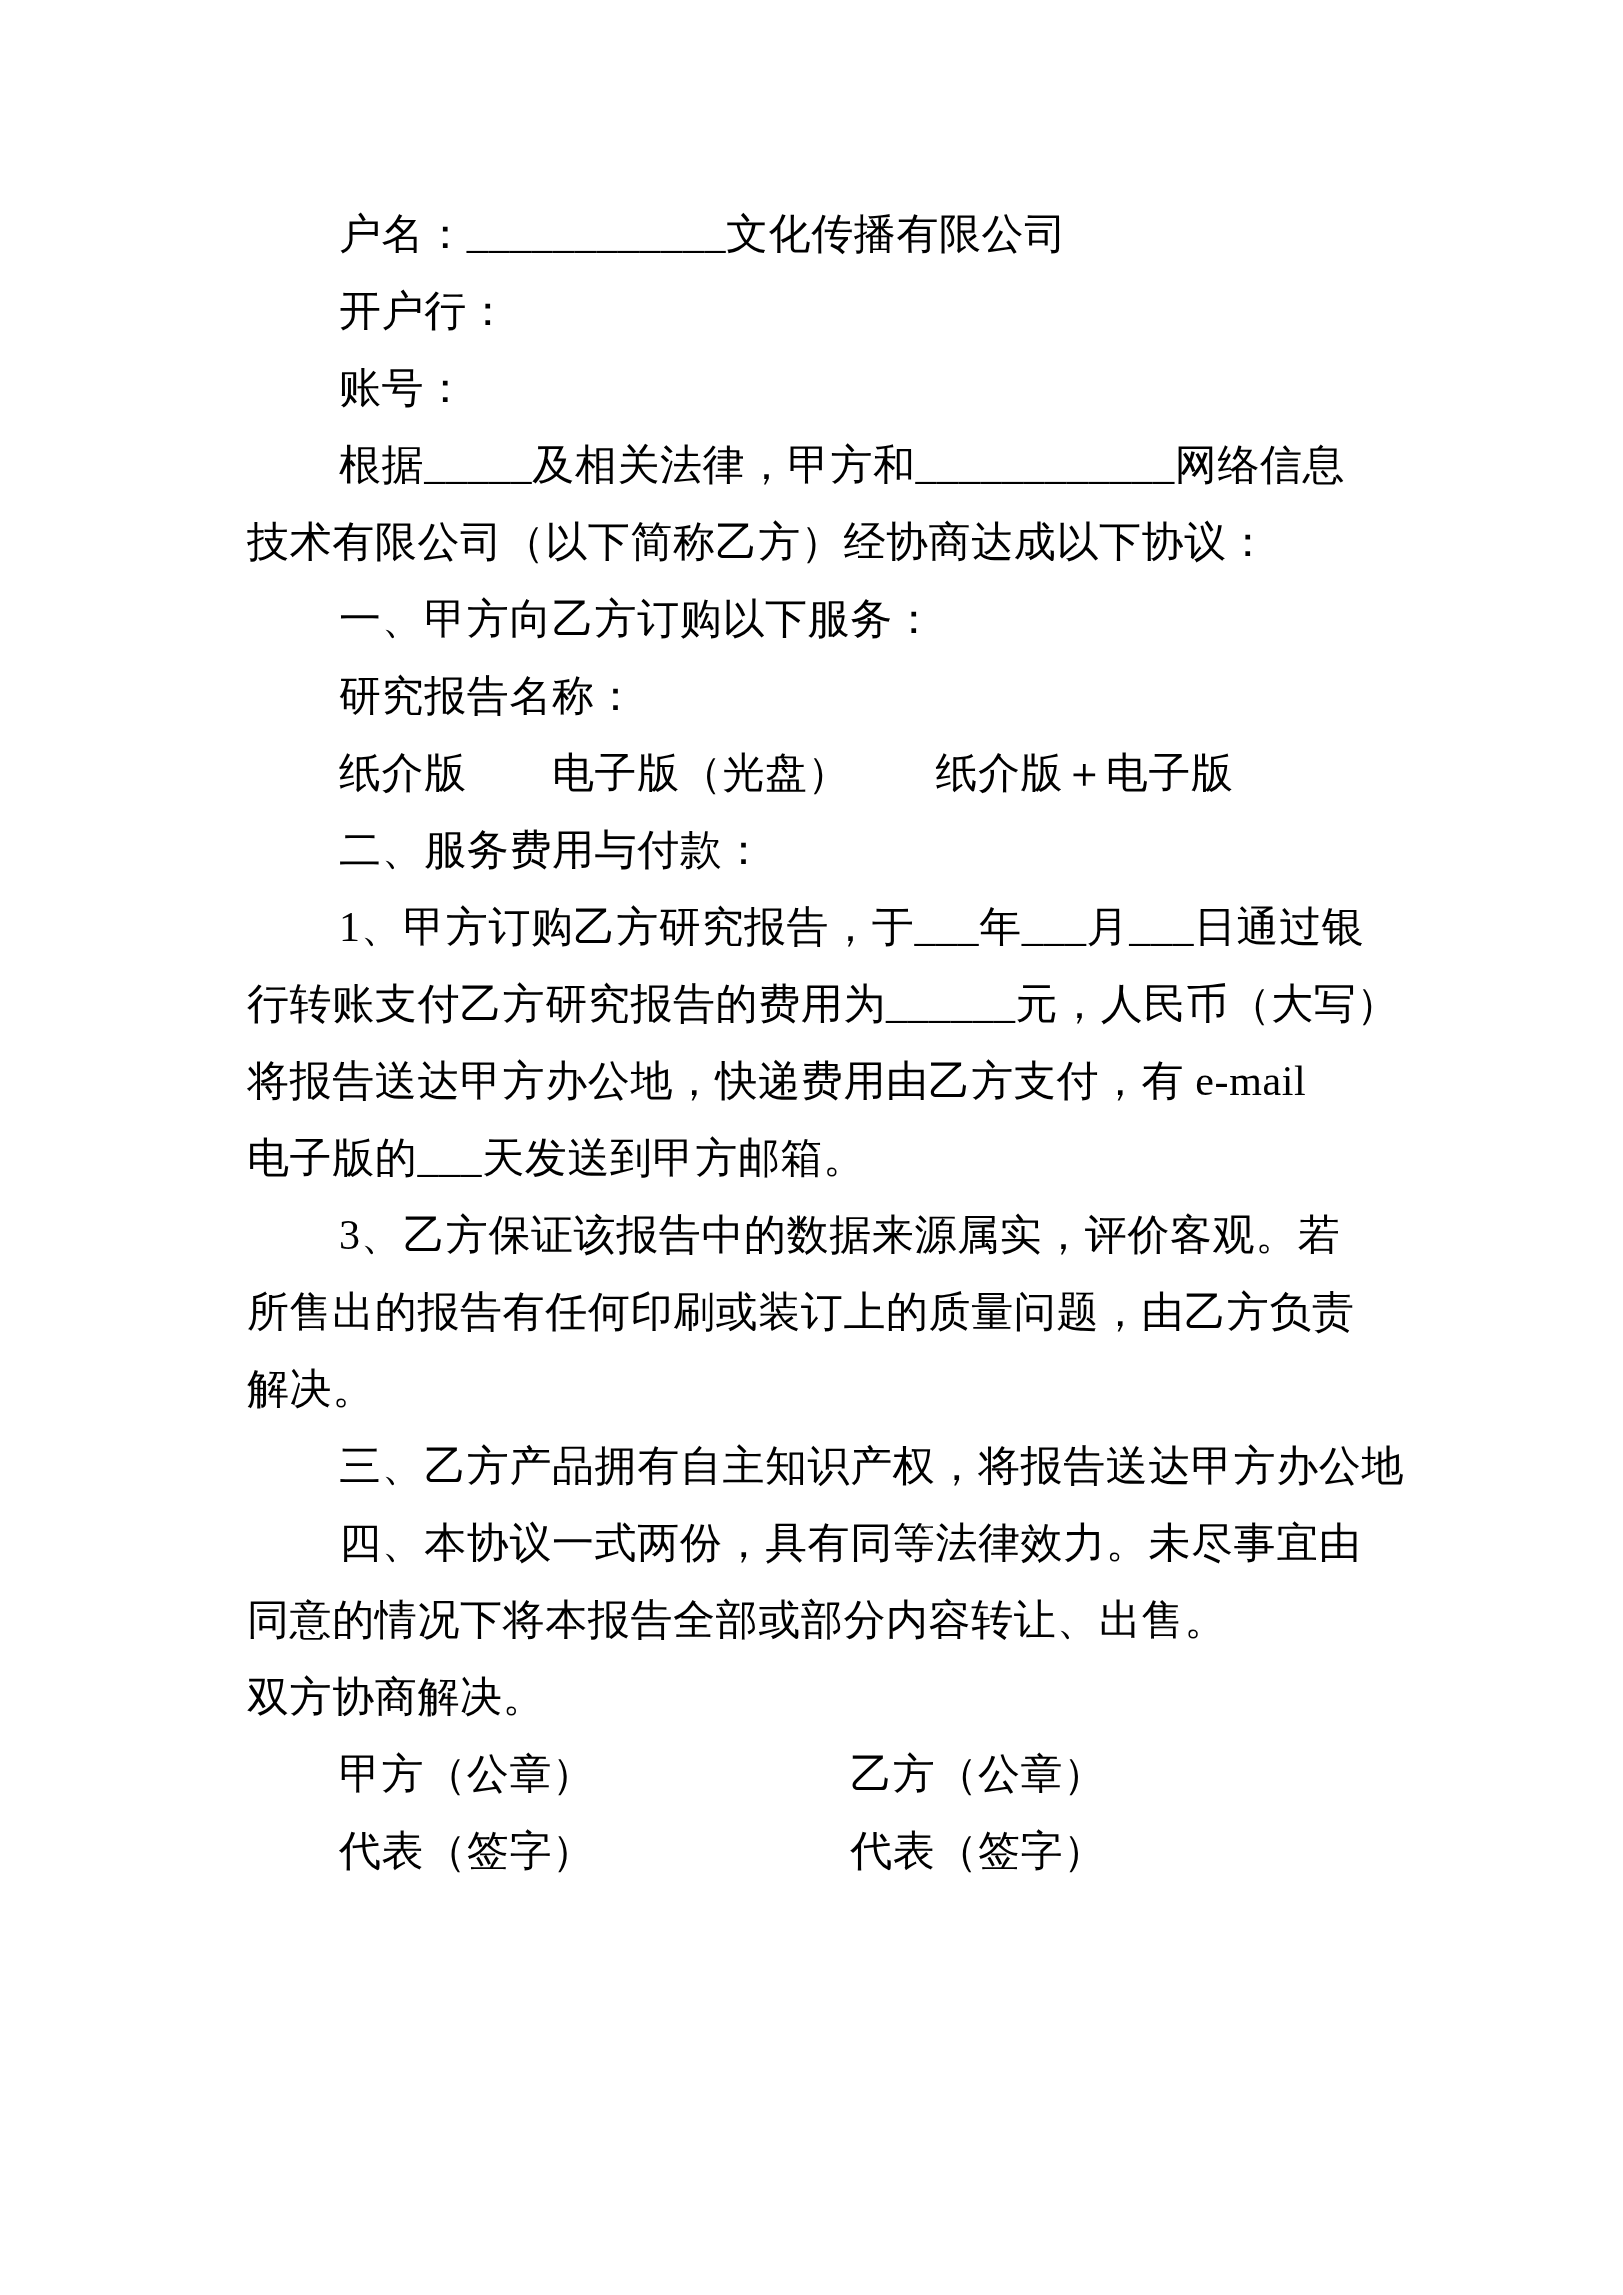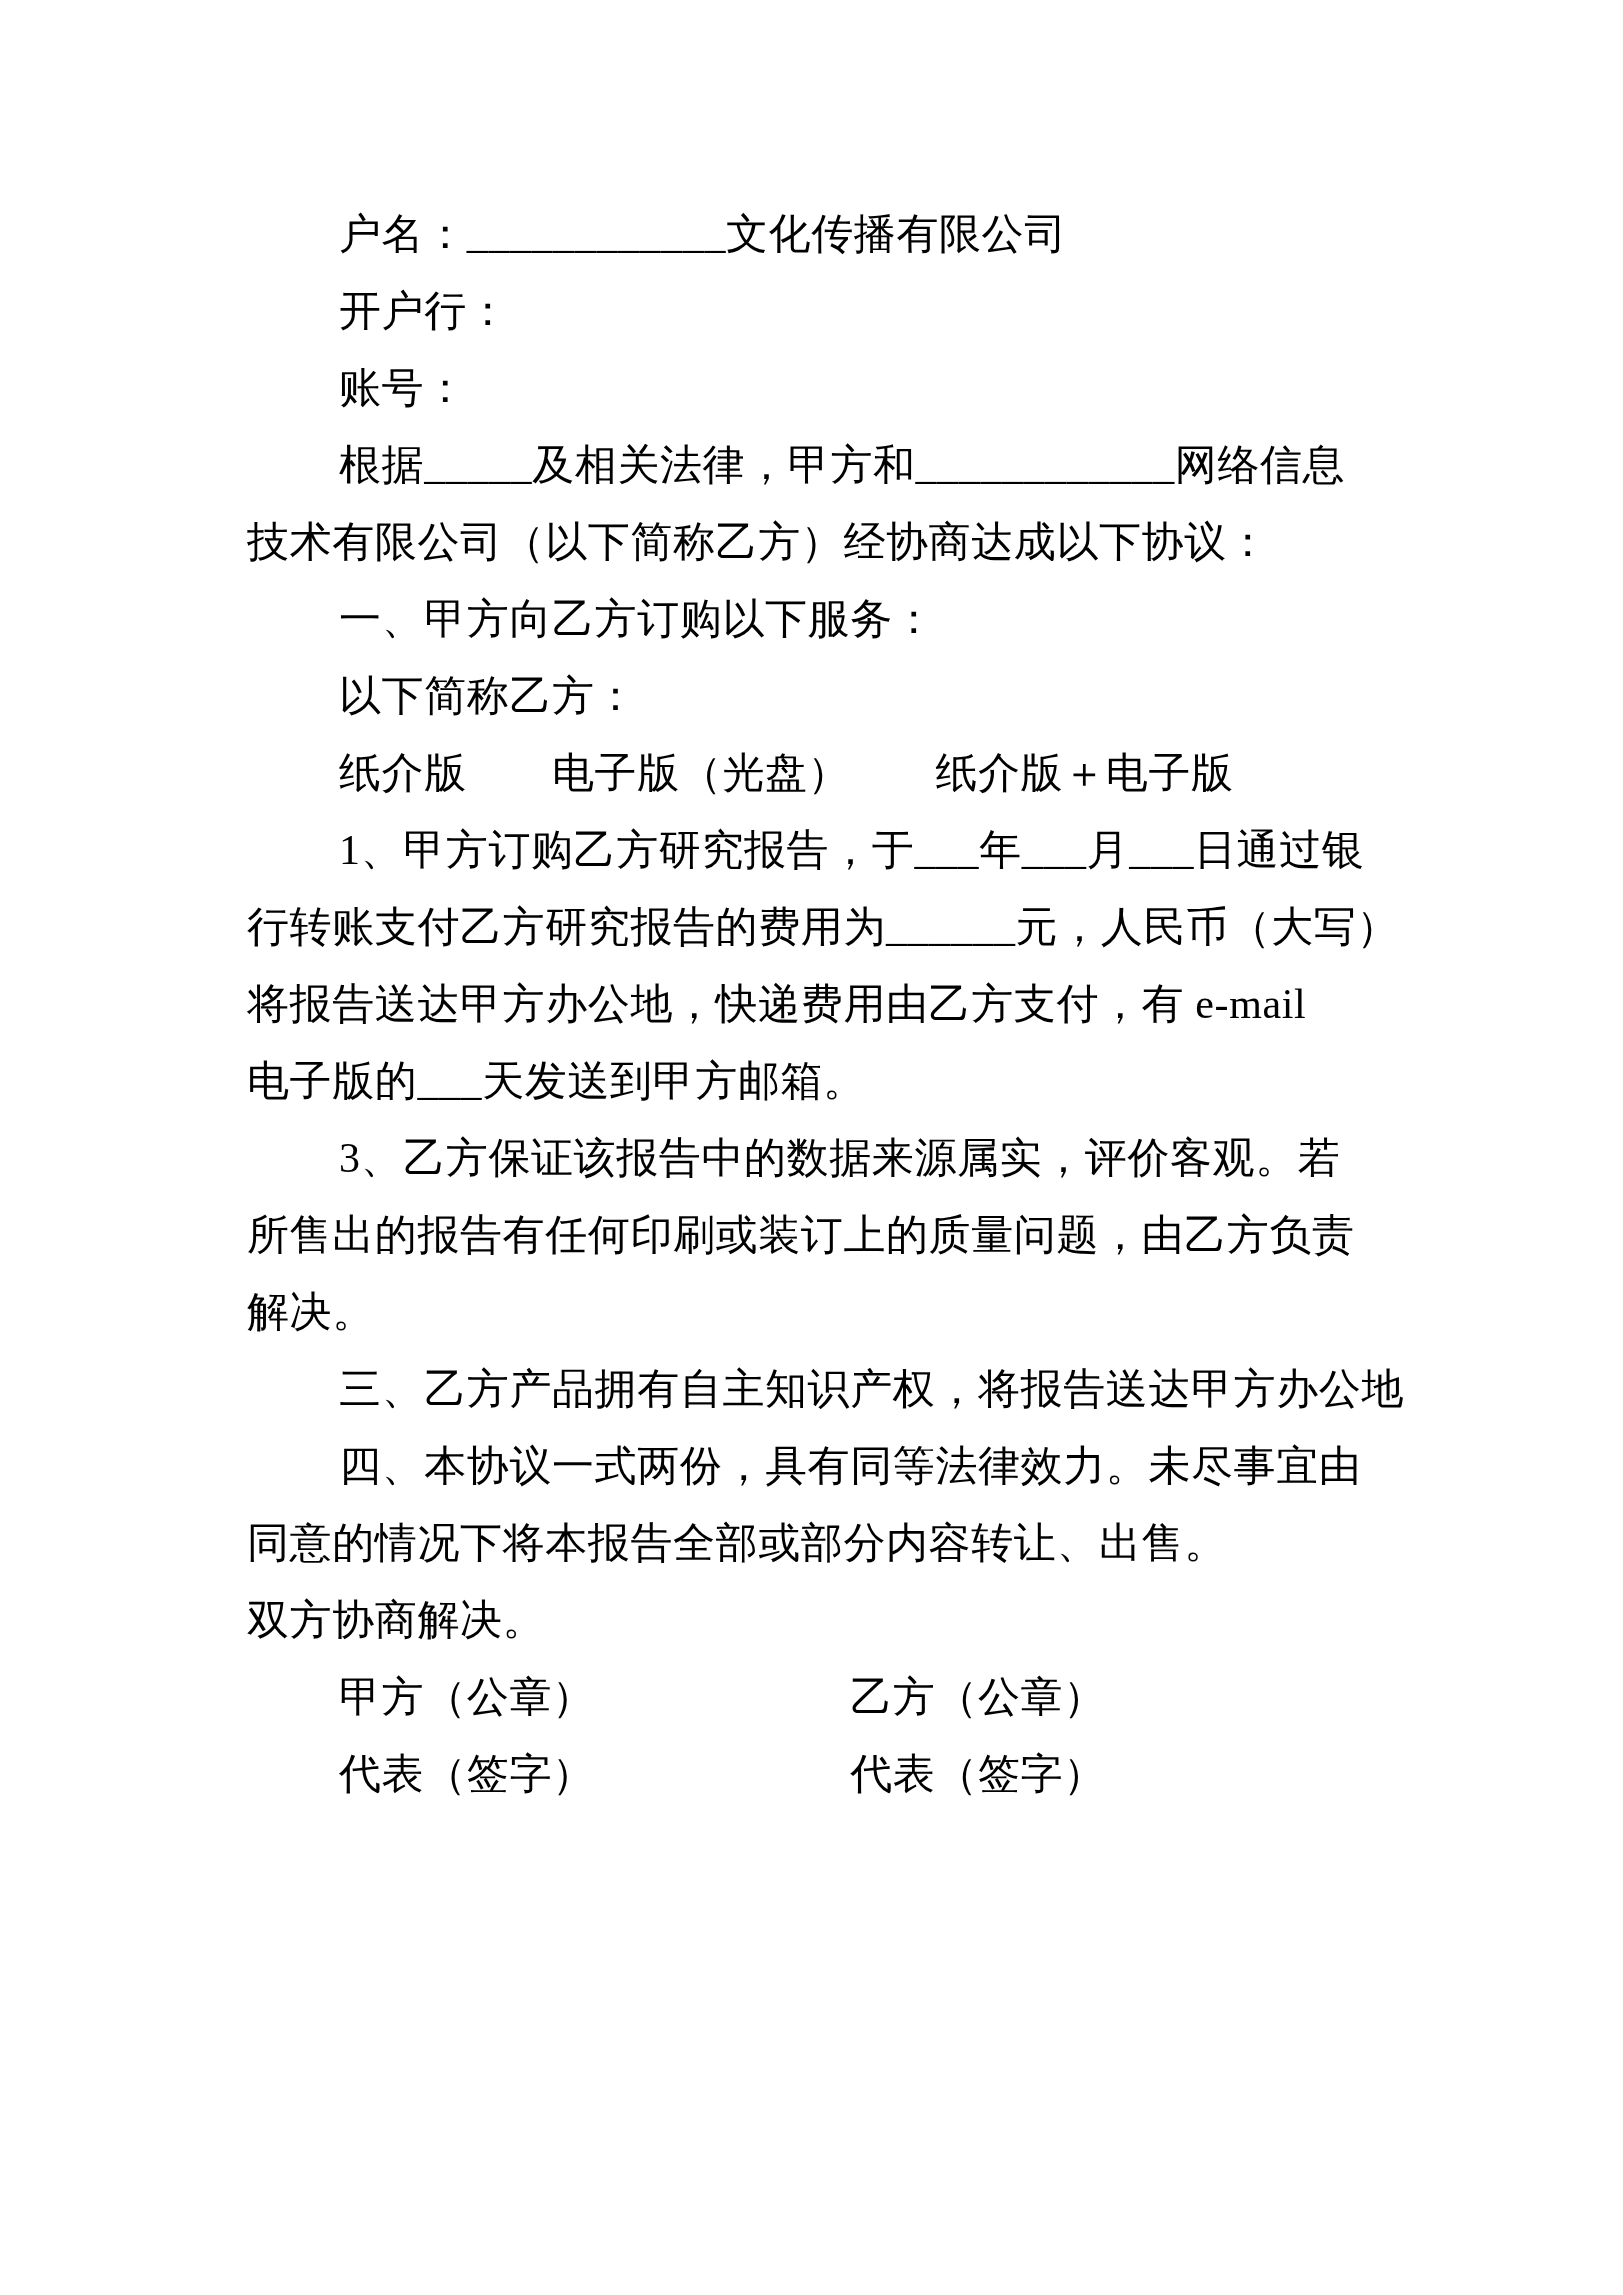--- a/index.html
+++ b/index.html
@@ -39,22 +39,23 @@
 <body>
 
 <div class="page">
   <div class="content">
     <div class="line indent"><span>户名：____________文化传播有限公司</span></div>
     <div class="line indent"><span>开户行：</span></div>
     <div class="line indent"><span>账号：</span></div>
     <div class="line indent"><span>根据_____及相关法律，甲方和____________网络信息</span></div>
     <div class="line"><span>技术有限公司（以下简称乙方）经协商达成以下协议：</span></div>
     <div class="line indent"><span>一、甲方向乙方订购以下服务：</span></div>
-    <div class="line indent"><span>以下简称乙方：</span></div>
+    <div class="line indent"><span>研究报告名称：</span></div>
     <div class="line indent"><span>纸介版　　电子版（光盘）　　纸介版＋电子版</span></div>
+    <div class="line indent"><span>二、服务费用与付款：</span></div>
     <div class="line indent"><span>1、甲方订购乙方研究报告，于___年___月___日通过银</span></div>
     <div class="line"><span>行转账支付乙方研究报告的费用为______元，人民币（大写）</span></div>
     <div class="line"><span>将报告送达甲方办公地，快递费用由乙方支付，有 e-mail</span></div>
     <div class="line"><span>电子版的___天发送到甲方邮箱。</span></div>
     <div class="line indent"><span>3、乙方保证该报告中的数据来源属实，评价客观。若</span></div>
     <div class="line"><span>所售出的报告有任何印刷或装订上的质量问题，由乙方负责</span></div>
     <div class="line"><span>解决。</span></div>
     <div class="line indent"><span>三、乙方产品拥有自主知识产权，将报告送达甲方办公地</span></div>
     <div class="line indent"><span>四、本协议一式两份，具有同等法律效力。未尽事宜由</span></div>
     <div class="line"><span>同意的情况下将本报告全部或部分内容转让、出售。</span></div>

